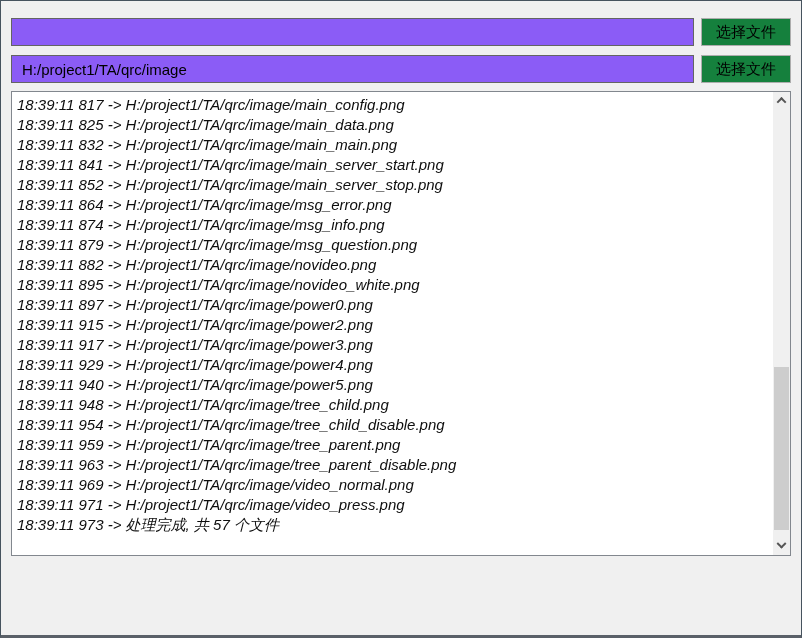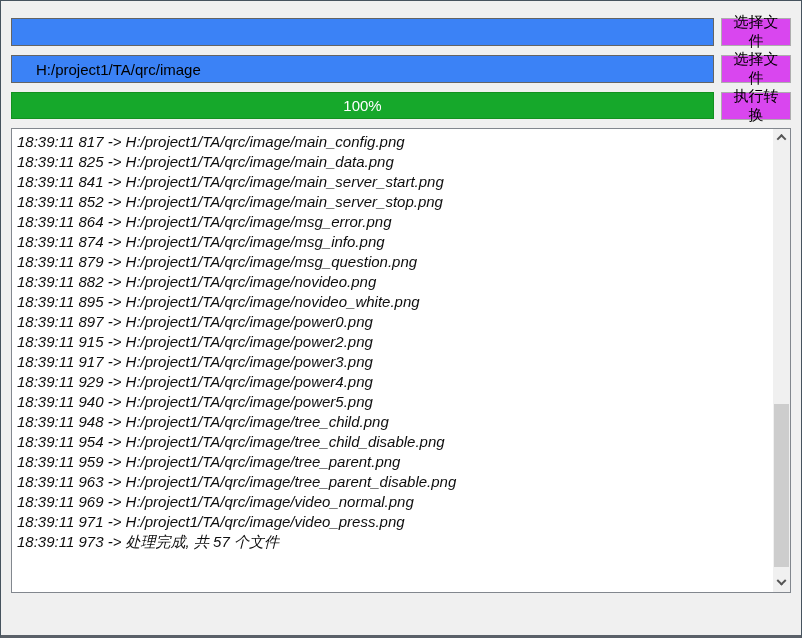--- a/index.html
+++ b/index.html
@@ -16,26 +16,26 @@
   .app-icon .bar{position:absolute;left:0;top:0;right:0;height:2px;background:#b9c4c0;}
   .title-text{margin-left:8px;font-size:14px;color:#000;white-space:nowrap;}
   .win-controls{margin-left:auto;display:flex;height:33px;}
   .win-btn{width:57px;height:33px;display:flex;align-items:center;justify-content:center;color:#111;font-size:13px;cursor:default;}
   .win-btn.close{font-size:14px;}
   
   .content{padding:0 10px;}
   .row{display:flex;margin-top:9px;align-items:stretch;}
   .row.first{margin-top:17px;}
   .text-input{
-    flex:1;height:28px;background:#3b82f6;border:1px solid #646464;
-    font-size:15px;color:#000;padding:0 24px;outline:none;border-radius:0;
+    flex:1;height:28px;background:#8b5cf6;border:1px solid #646464;
+    font-size:15px;color:#000;padding:0 10px;outline:none;border-radius:0;
     font-family:"Liberation Sans","DejaVu Sans",sans-serif;
   }
   .btn{
-    width:70px;height:28px;margin-left:7px;background:#d946ef;border:1px solid #adadad;
+    width:90px;height:28px;margin-left:7px;background:#15803d;border:1px solid #adadad;
     font-size:15px;color:#000;display:flex;align-items:center;justify-content:center;cursor:default;flex:0 0 auto;
   }
   .progress{
     flex:1;height:27px;position:relative;background:#e6e6e6;border:1px solid #12911f;overflow:hidden;
   }
   .progress .fill{position:absolute;left:0;top:0;bottom:0;background:#16a82b;}
   .progress .pct{
     position:absolute;inset:0;display:flex;align-items:center;justify-content:center;
     color:#fff;font-size:15px;
   }
@@ -66,34 +66,28 @@
     <div class="row first">
       <input class="text-input" type="text" value="" style="">
       <button class="btn">选择文件</button>
     </div>
 
     <div class="row">
       <input class="text-input" type="text" value="H:/project1/TA/qrc/image" style="">
       <button class="btn">选择文件</button>
     </div>
 
-    <div class="row">
-      <div class="progress">
-        <div class="fill" id="progress-fill" style="width: 100%; background: rgb(22, 168, 43);"></div>
-        <div class="pct">100%</div>
-      </div>
-      <button class="btn">执行转换</button>
-    </div>
 
   </div>
 
   <div class="log">
     <div class="log-lines">
         <div class="log-line">18:39:11 817 -&gt; H:/project1/TA/qrc/image/main_config.png</div>
         <div class="log-line">18:39:11 825 -&gt; H:/project1/TA/qrc/image/main_data.png</div>
+        <div class="log-line">18:39:11 832 -&gt; H:/project1/TA/qrc/image/main_main.png</div>
         <div class="log-line">18:39:11 841 -&gt; H:/project1/TA/qrc/image/main_server_start.png</div>
         <div class="log-line">18:39:11 852 -&gt; H:/project1/TA/qrc/image/main_server_stop.png</div>
         <div class="log-line">18:39:11 864 -&gt; H:/project1/TA/qrc/image/msg_error.png</div>
         <div class="log-line">18:39:11 874 -&gt; H:/project1/TA/qrc/image/msg_info.png</div>
         <div class="log-line">18:39:11 879 -&gt; H:/project1/TA/qrc/image/msg_question.png</div>
         <div class="log-line">18:39:11 882 -&gt; H:/project1/TA/qrc/image/novideo.png</div>
         <div class="log-line">18:39:11 895 -&gt; H:/project1/TA/qrc/image/novideo_white.png</div>
         <div class="log-line">18:39:11 897 -&gt; H:/project1/TA/qrc/image/power0.png</div>
         <div class="log-line">18:39:11 915 -&gt; H:/project1/TA/qrc/image/power2.png</div>
         <div class="log-line">18:39:11 917 -&gt; H:/project1/TA/qrc/image/power3.png</div>

